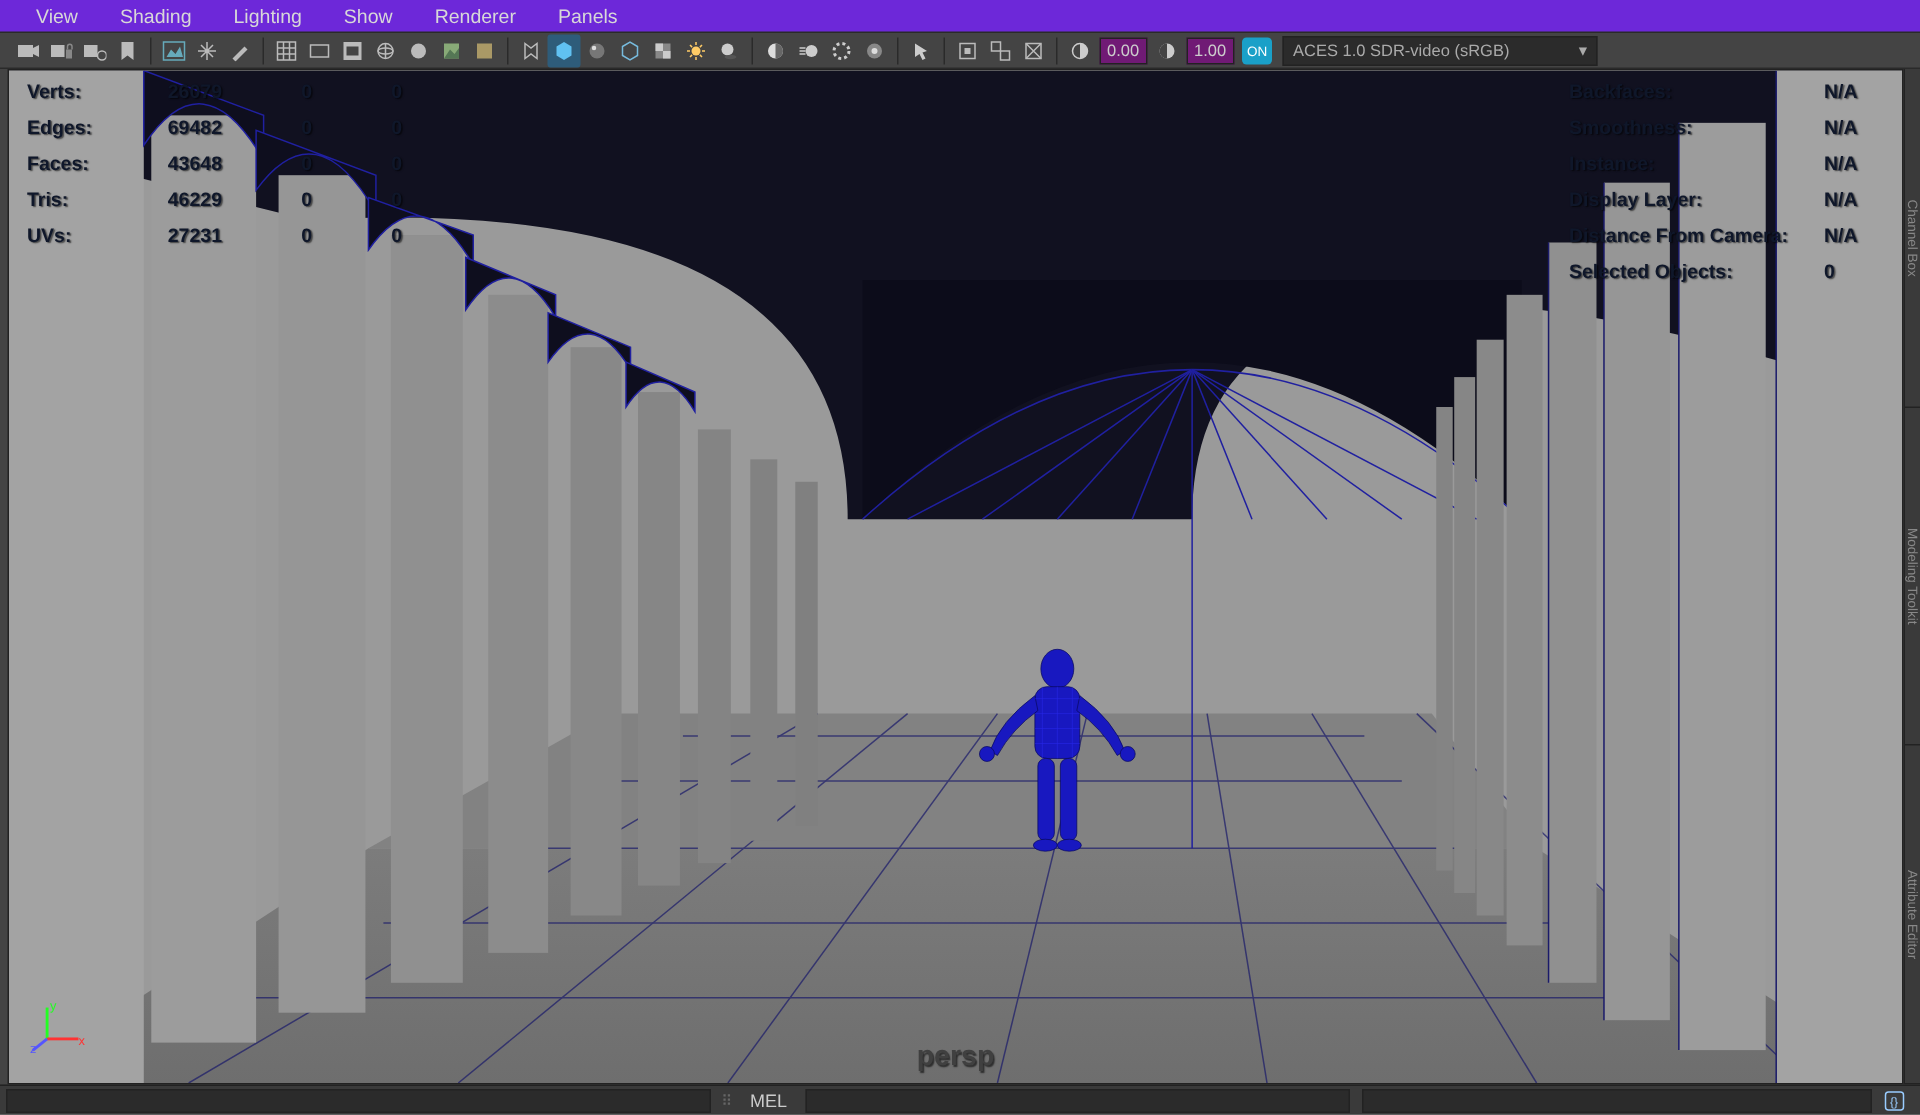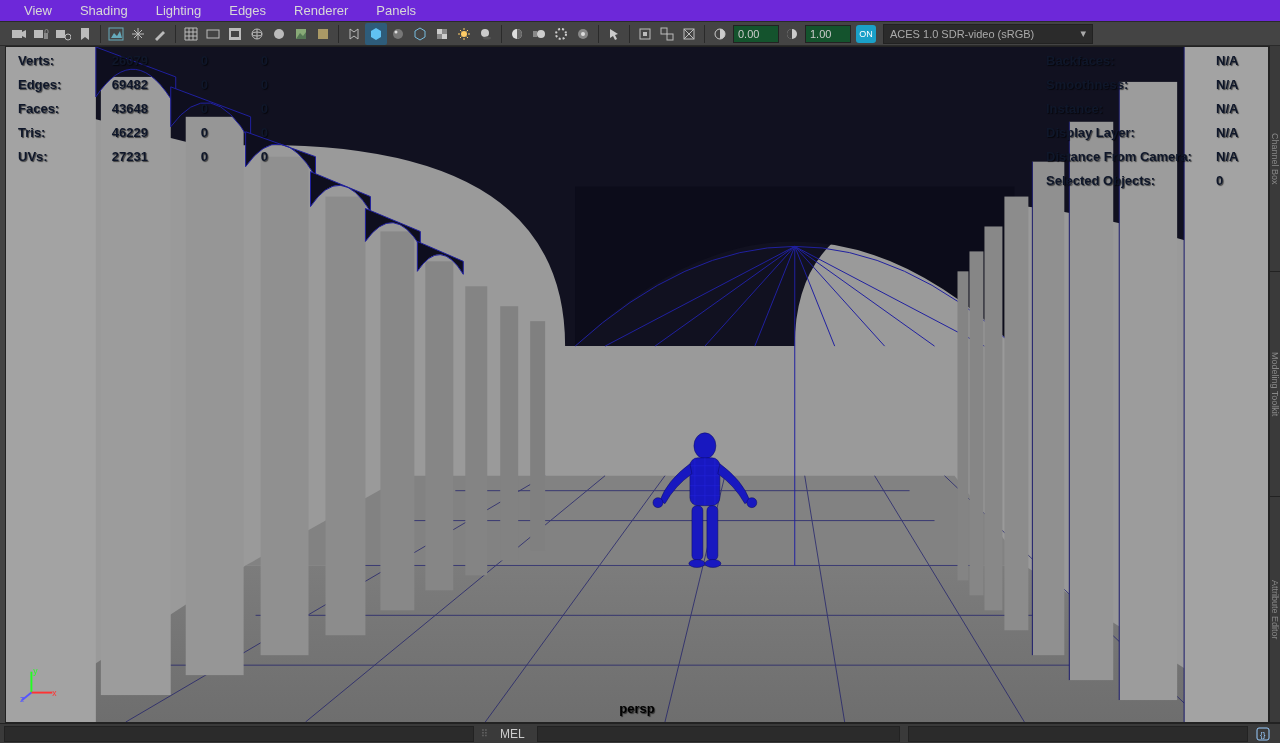--- a/index.html
+++ b/index.html
@@ -51,22 +51,22 @@
   .tool-btn.active {
     background: #2e5c7a;
     border-radius: 2px;
   }
   .tool-sep {
     width: 1px; height: 18px;
     background: #2a2a2a;
     margin: 0 4px;
   }
   .tool-field {
-    width: 46px; height: 18px;
-    background: #14532d;
+    width: 32px; height: 18px;
+    background: #701a75;
     border: 1px solid #222;
     color: #ccc;
     font-size: 11px;
     padding: 0 4px;
     margin: 0 2px;
     display:flex; align-items:center;
   }
   .color-dropdown {
     flex: 0 0 210px;
     height: 20px;
@@ -114,23 +114,23 @@
   .hud-left .c2 { width: 90px; text-align:right; padding-right:40px; }
   .hud-left .c3 { width: 50px; text-align:right; padding-right:30px; }
   .hud-left .c4 { width: 30px; text-align:right; }
   .hud-right .lbl { width: 170px; }
   .hud-right .val { width: 40px; }
 
   .camera-label {
     position: absolute;
     bottom: 6px; left: 50%;
     transform: translateX(-50%);
-    color: #000000;
+    color: #404040;
     font-weight: bold;
-    font-size: 13px;
+    font-size: 19px;
     text-shadow: 1px 1px 1px rgba(0,0,0,.6);
     margin-top: 34px;
   }
   
   .axis-gizmo {
     position: absolute;
     left: 14px; bottom: 18px;
     width: 38px; height: 38px;
   }
 
@@ -174,21 +174,21 @@
     letter-spacing:1px;
   }
 </style>
 </head>
 <body>
 
 <div class="menubar">
   <div class="menu-item">View</div>
   <div class="menu-item">Shading</div>
   <div class="menu-item">Lighting</div>
-  <div class="menu-item">Edges</div>
+  <div class="menu-item">Show</div>
   <div class="menu-item">Renderer</div>
   <div class="menu-item">Panels</div>
 </div>
 
 <div class="toolbar">
   <div class="tool-btn">
       <svg width="16" height="14" viewBox="0 0 16 14">
         <rect x="1" y="3" width="10" height="8" fill="#bbb"></rect>
         <polygon points="11,5 15,3 15,11 11,9" fill="#bbb"></polygon>
       </svg>

